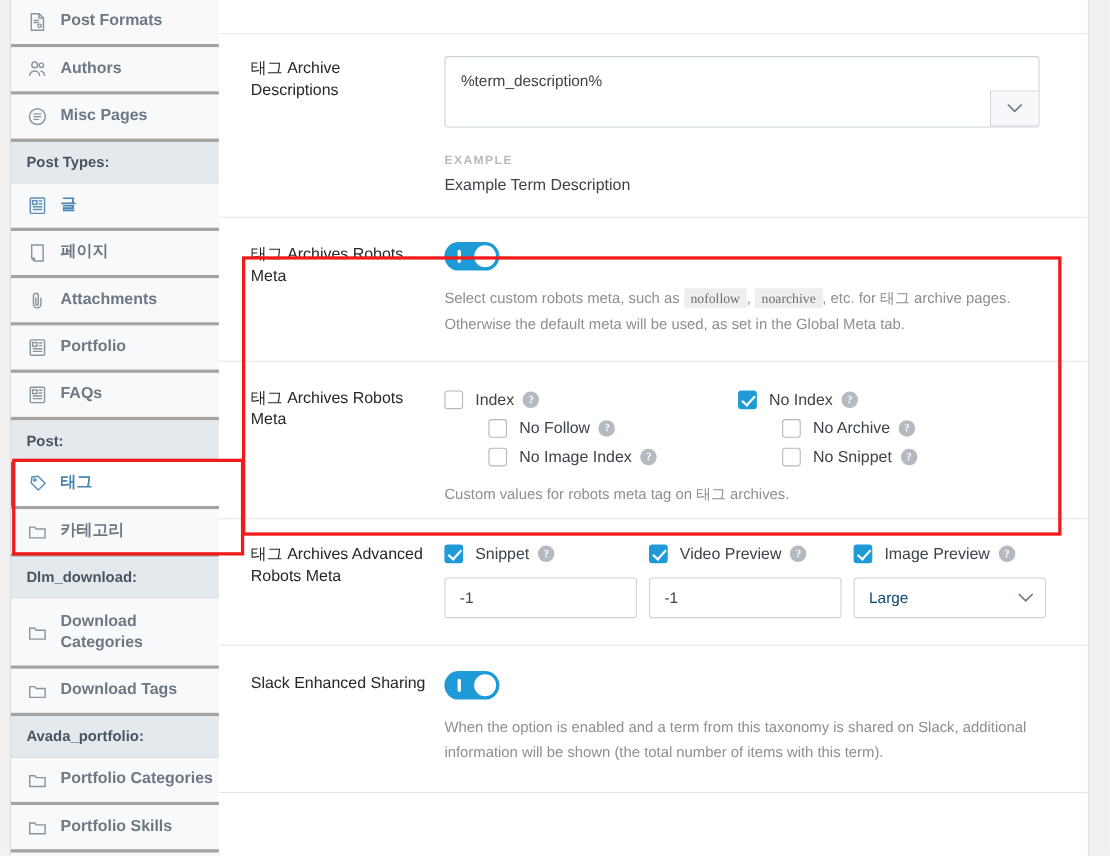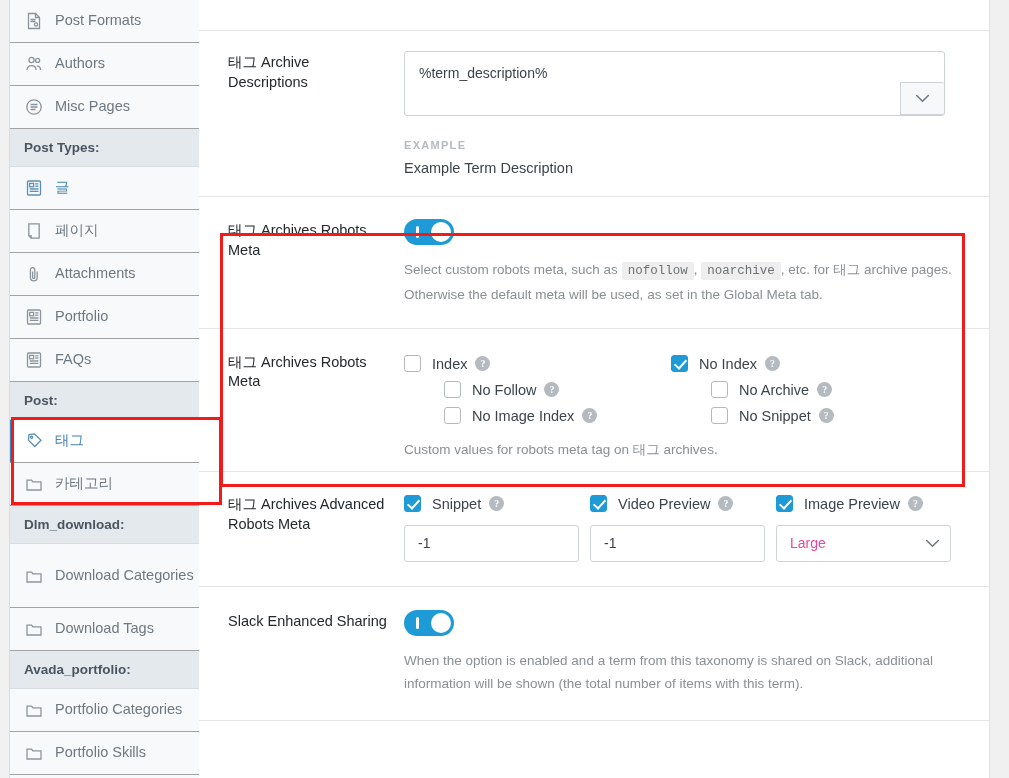--- a/index.html
+++ b/index.html
@@ -21,25 +21,26 @@
 
   
   .sidebar {
     position: absolute; left: 10px; top: 0; width: 204px; height: 778px;
     background: #f8f9fa; border-right: 1px solid #d5dadf;
     overflow: hidden;
   }
   .nav-item {
     display: flex; align-items: center; gap: 11px;
     height: 43px; padding: 0 14px;
-    border-bottom: 1px solid #a3a3a3;
+    border-bottom: 3px solid #a3a3a3;
     background: #f8f9fa;
     color: #6d7882; font-size: 14.5px;
     cursor: pointer; white-space: nowrap;
     position: relative;
+    font-weight: bold;
   }
   .nav-item .lbl { line-height: 1.2; }
   .nav-item.two-line { height: 64px; }
   .nav-item.two-line .lbl { white-space: normal; line-height: 1.25; }
   .nav-item.active { background: #ffffff; color: #3d7fa8; }
   .nav-item.active .lbl { color: #4a87b0; }
   .nav-item.active::before {
     content:""; position:absolute; left:0; top:0; bottom:0; width:3px; background:#2e87c4;
   }
   .nav-item.blue-label .lbl { color: #4a87b0; }
@@ -68,21 +69,21 @@
   }
   .row-label {
     width: 176px; flex: 0 0 176px; padding-right: 14px;
     font-size: 14.5px; color: #23282d; line-height: 1.35; padding-top: 2px;
   }
   .row-body { flex: 1 1 auto; min-width: 0; }
   .helptext {
     font-size: 13.5px; color: #8a8f94; line-height: 1.72; margin-top: 13px;
   }
   .helptext code {
-    font-family: Liberation Mono, monospace;
+    font-family: Liberation Serif, serif;
     background: #eeeeee; color: #6d7075; padding: 2px 6px; font-size: 12.5px;
     border-radius: 2px;
   }
 
   
   .ta-wrap { position: relative; width: 541px; }
   .ta {
     width: 541px; height: 65px; border: 1px solid #cdd3d8; border-radius: 3px;
     padding: 12px 52px 10px 14px; font-size: 14px; color: #3c434a;
     font-family: "Liberation Sans", sans-serif; resize: none; outline: none;
@@ -146,21 +147,21 @@
   .adv-col.last { width: 177px; margin-right: 0; }
   .adv-head { display: flex; align-items: center; height: 22px; margin-bottom: 10px; }
   .inp {
     width: 175px; height: 37px; border: 1px solid #cdd3d8; border-radius: 3px;
     padding: 0 13px; font-size: 14px; color: #3c434a; background: #fff;
     font-family: "Liberation Sans", sans-serif; outline: none;
   }
   .sel-wrap { position: relative; width: 175px; }
   .sel {
     width: 175px; height: 37px; border: 1px solid #cdd3d8; border-radius: 3px;
-    padding: 0 32px 0 13px; font-size: 14px; color: #ec4899; background: #fff;
+    padding: 0 32px 0 13px; font-size: 14px; color: #0c4a6e; background: #fff;
     appearance: none; -webkit-appearance: none;
     font-family: "Liberation Sans", sans-serif; outline: none; cursor: pointer;
   }
   .sel-chev { position: absolute; right: 11px; top: 14px; pointer-events: none; }
 
   
   .redbox { position: absolute; border: 3px solid #f21b1b; pointer-events: none; z-index: 40; }
   #redbox-main { left: 220px; top: 233px; width: 745px; height: 254px; }
   #redbox-side { left: 11px; top: 417px; width: 211px; height: 88px; }
 </style>

